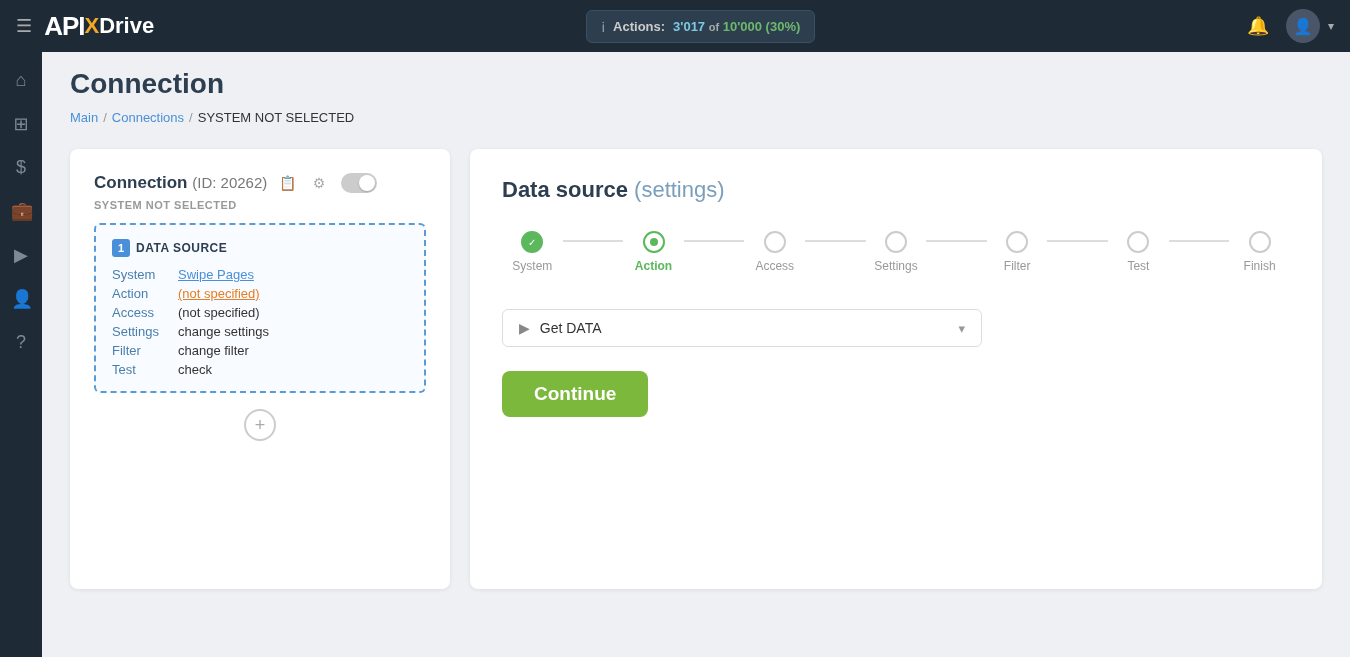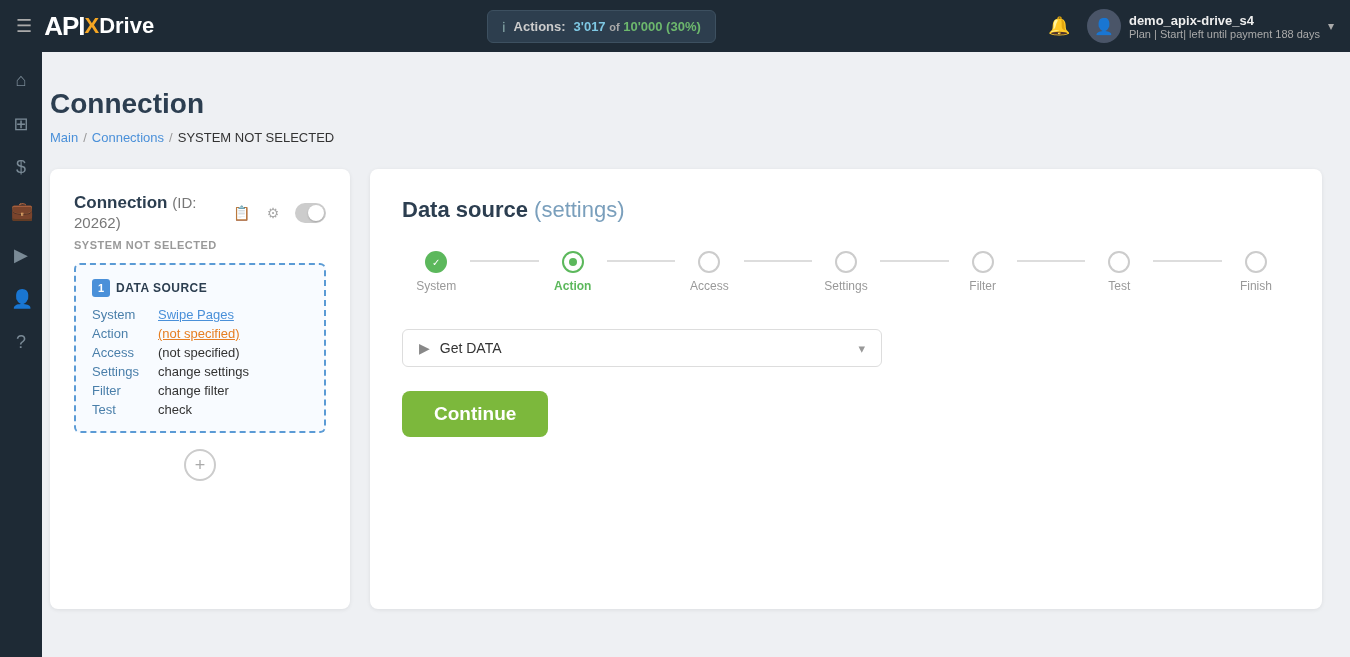--- a/index.html
+++ b/index.html
@@ -79,22 +79,22 @@
       cursor: pointer;
       padding: 8px;
       border-radius: 4px;
       width: 36px;
       text-align: center;
     }
 
     
     .main-content {
       margin-top: 52px;
-      margin-left: 22px;
-      padding: 36px 28px;
+      margin-left: 42px;
+      padding: 16px 28px;
       min-height: calc(100vh - 52px);
       background: #eef0f3;
     }
 
     .page-title {
       font-size: 28px;
       font-weight: 600;
       color: #2c3e50;
       margin-bottom: 10px;
     }
@@ -116,21 +116,21 @@
       display: flex;
       gap: 20px;
       align-items: flex-start;
     }
 
     
     .left-card {
       background: #fff;
       border-radius: 8px;
       padding: 24px;
-      width: 300px;
+      width: 380px;
       min-height: 440px;
       box-shadow: 0 1px 4px rgba(0,0,0,0.08);
     }
 
     .connection-header {
       display: flex;
       align-items: center;
       gap: 8px;
       margin-bottom: 6px;
     }
@@ -356,24 +356,20 @@
     <div class="actions-badge">
       <span class="info-icon">ℹ</span>
       <span class="actions-text">Actions:</span>
       <span class="actions-count"><span>3'017</span> <span style="color:#aaa;font-size:11px">of</span> <span style="color:#6db86d">10'000</span> <span style="color:#6db86d">(30%)</span></span>
     </div>
   </div>
   <div class="top-nav-right">
     <span class="bell-icon">🔔</span>
     <div class="user-info">
       <div class="user-avatar">👤</div>
-      <div class="user-details">
-        <div class="user-name">demo_apix-drive_s4</div>
-        <div class="user-plan">Plan | Start| left until payment 188 days</div>
-      </div>
       <span class="chevron-down">▾</span>
     </div>
   </div>
 </nav>
 
 <div class="sidebar">
   <span class="sidebar-icon">⌂</span>
   <span class="sidebar-icon">⊞</span>
   <span class="sidebar-icon">$</span>
   <span class="sidebar-icon">💼</span>

